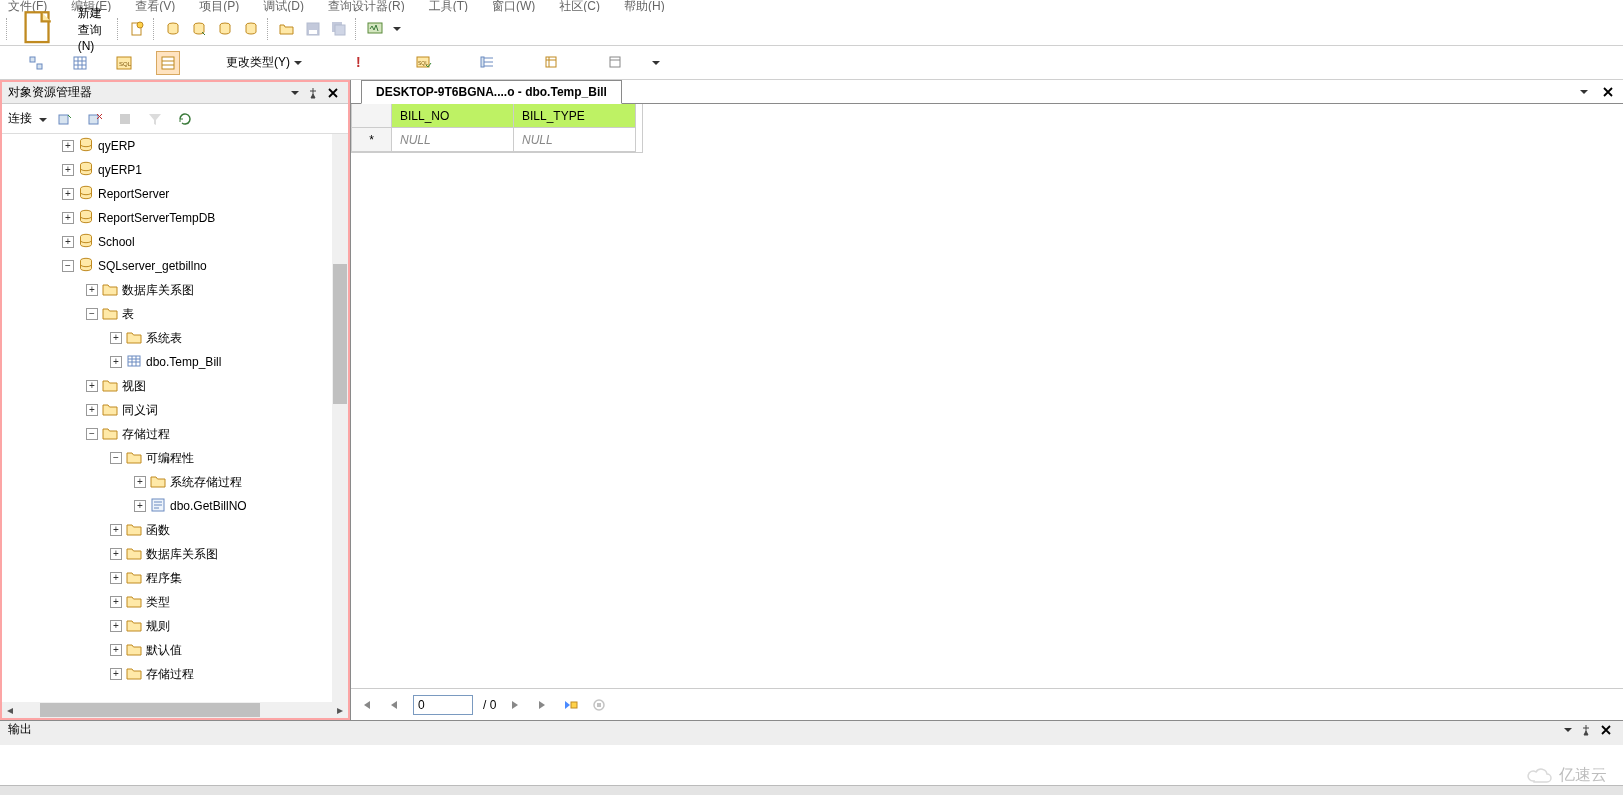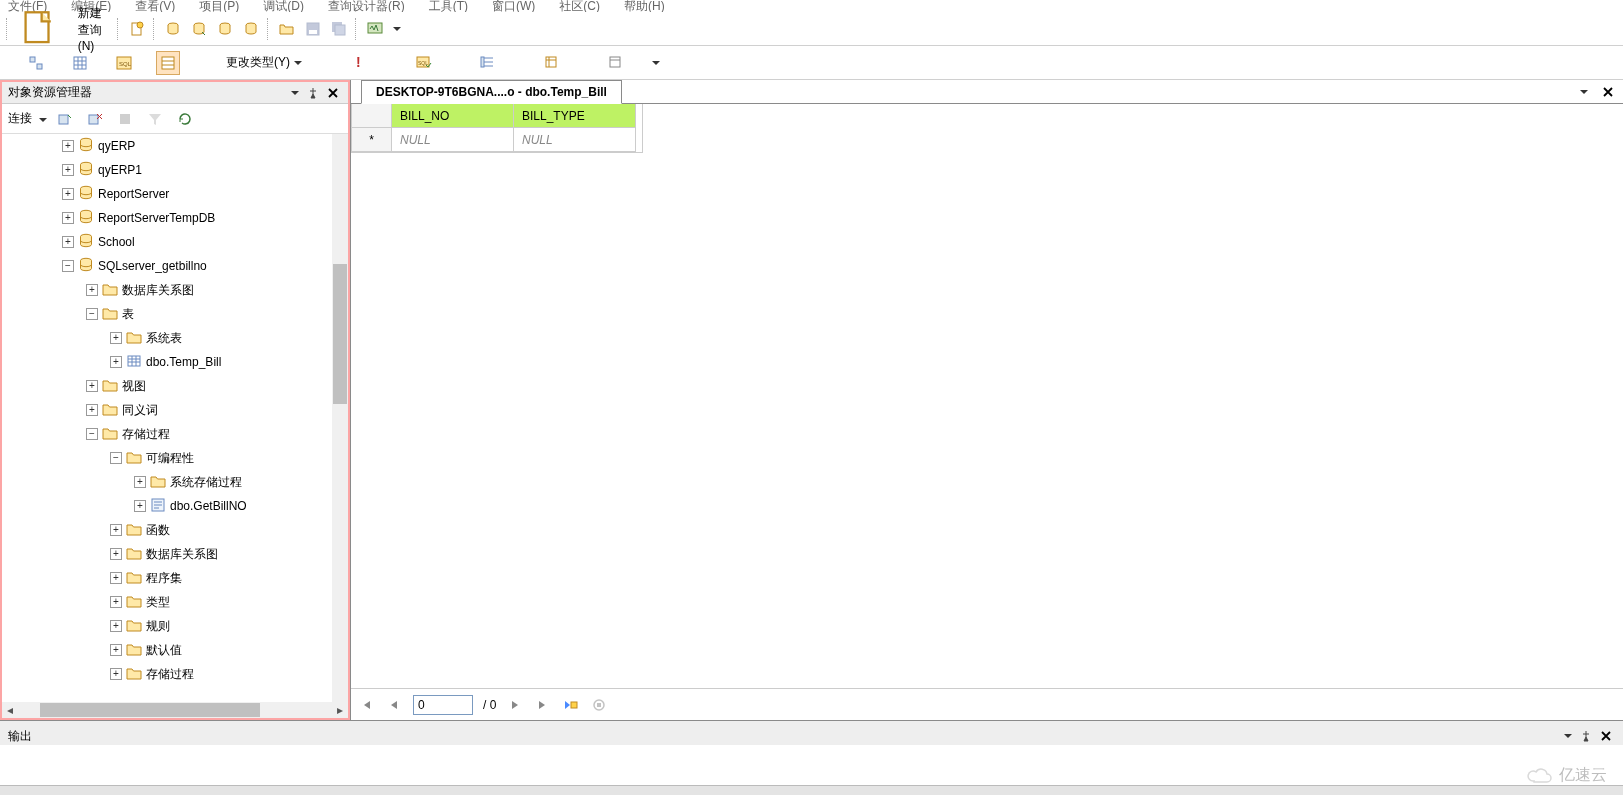--- a/index.html
+++ b/index.html
@@ -44,21 +44,21 @@
 .grid{border:1px solid #ccc;border-top:none}
 .grid-row{display:flex;height:24px}
 .grid-cell{border-right:1px solid #ccc;border-bottom:1px solid #ccc;padding:0 8px;display:flex;align-items:center}
 .grid-rowhead{width:40px;background:#f4f4f4;border-right:1px solid #ccc;border-bottom:1px solid #ccc;display:flex;align-items:center;justify-content:center;font-family:Arial}
 .grid-header .grid-cell{background:#bef264;font-weight:normal}
 .null{color:#888;font-style:italic}
 .nav{height:32px;border-top:1px solid #ccc;display:flex;align-items:center;padding:0 6px;gap:10px}
 .nav .navbtn{width:18px;height:18px;display:flex;align-items:center;justify-content:center;color:#555}
 .nav input{width:60px;border:1px solid #7a9ac0;height:20px;padding:0 4px;font-size:12px}
 .output-panel{border-top:1px solid #8a8a8a}
-.output-header{display:flex;align-items:flex-end;height:24px;background:#eee;padding:0 8px}
+.output-header{display:flex;align-items:flex-start;height:24px;background:#eee;padding:0 8px}
 .output-header .title{flex:1}
 .watermark{position:absolute;right:16px;bottom:22px;opacity:.55;display:flex;align-items:center;gap:6px;font-size:16px;color:#888}
 .watermark svg{width:26px;height:18px}
 </style>
 </head>
 <body>
 
 <div class="menubar">
   <span>文件(F)</span>
   <span>编辑(E)</span>

